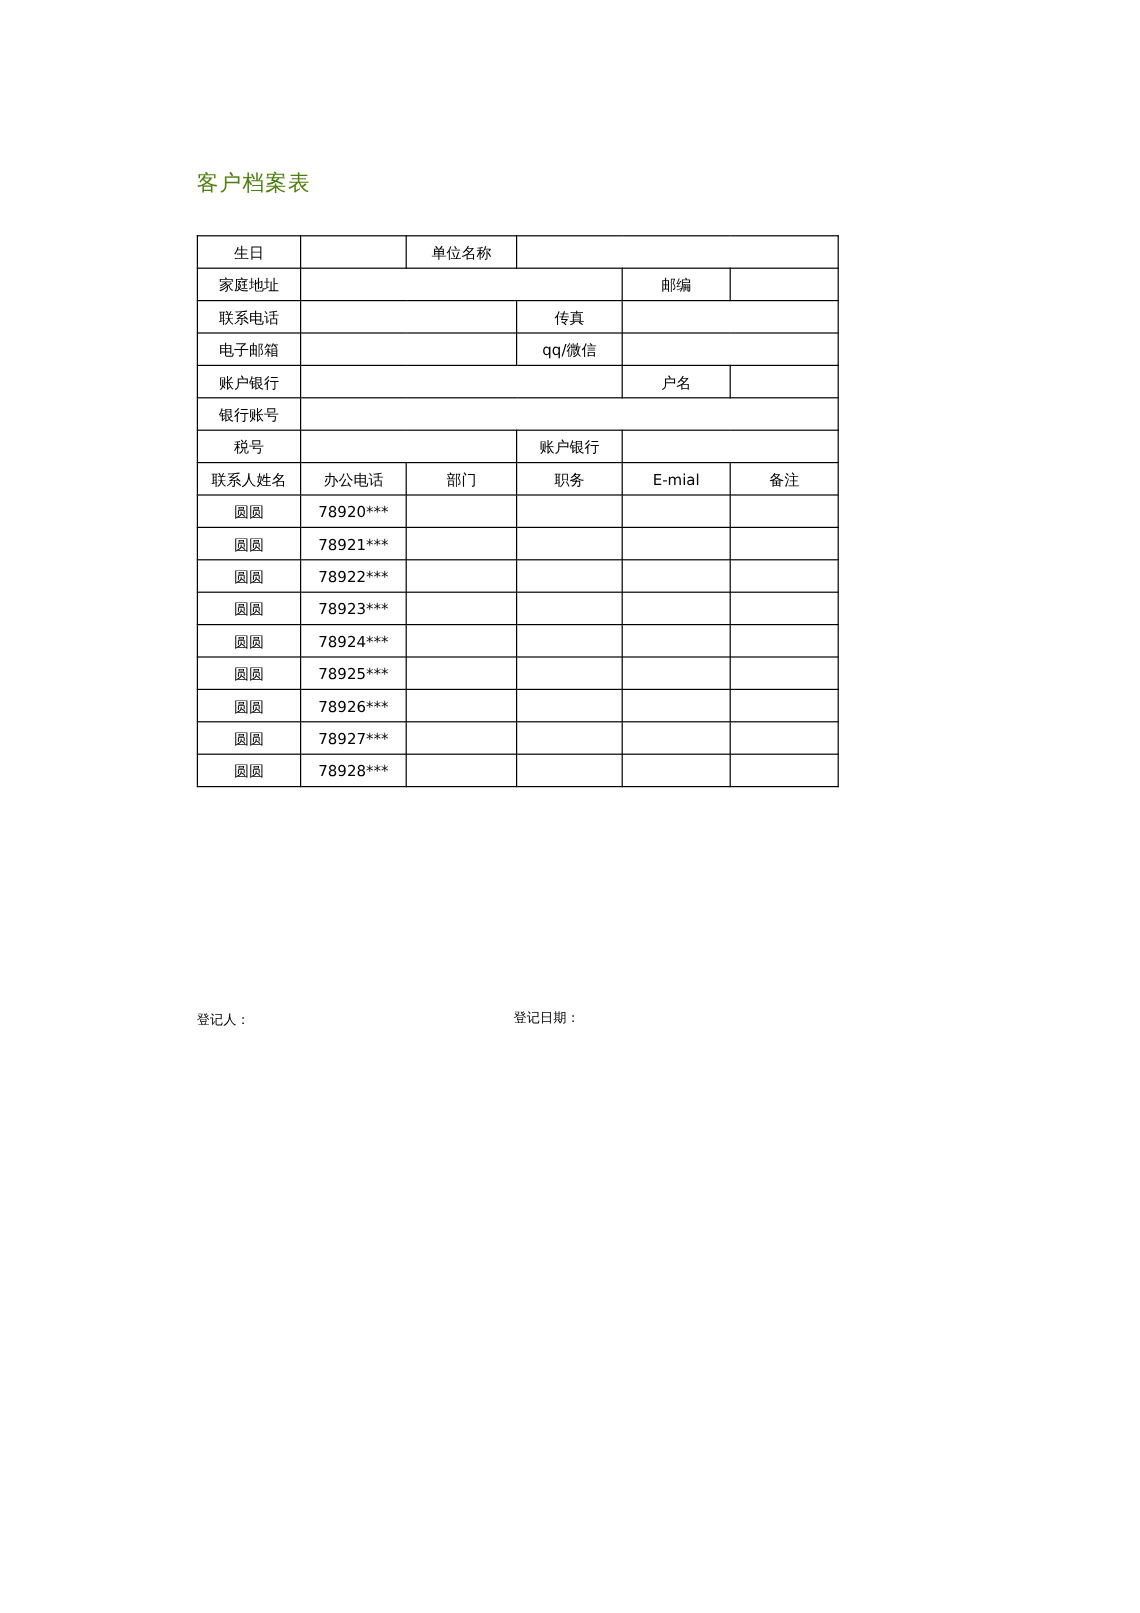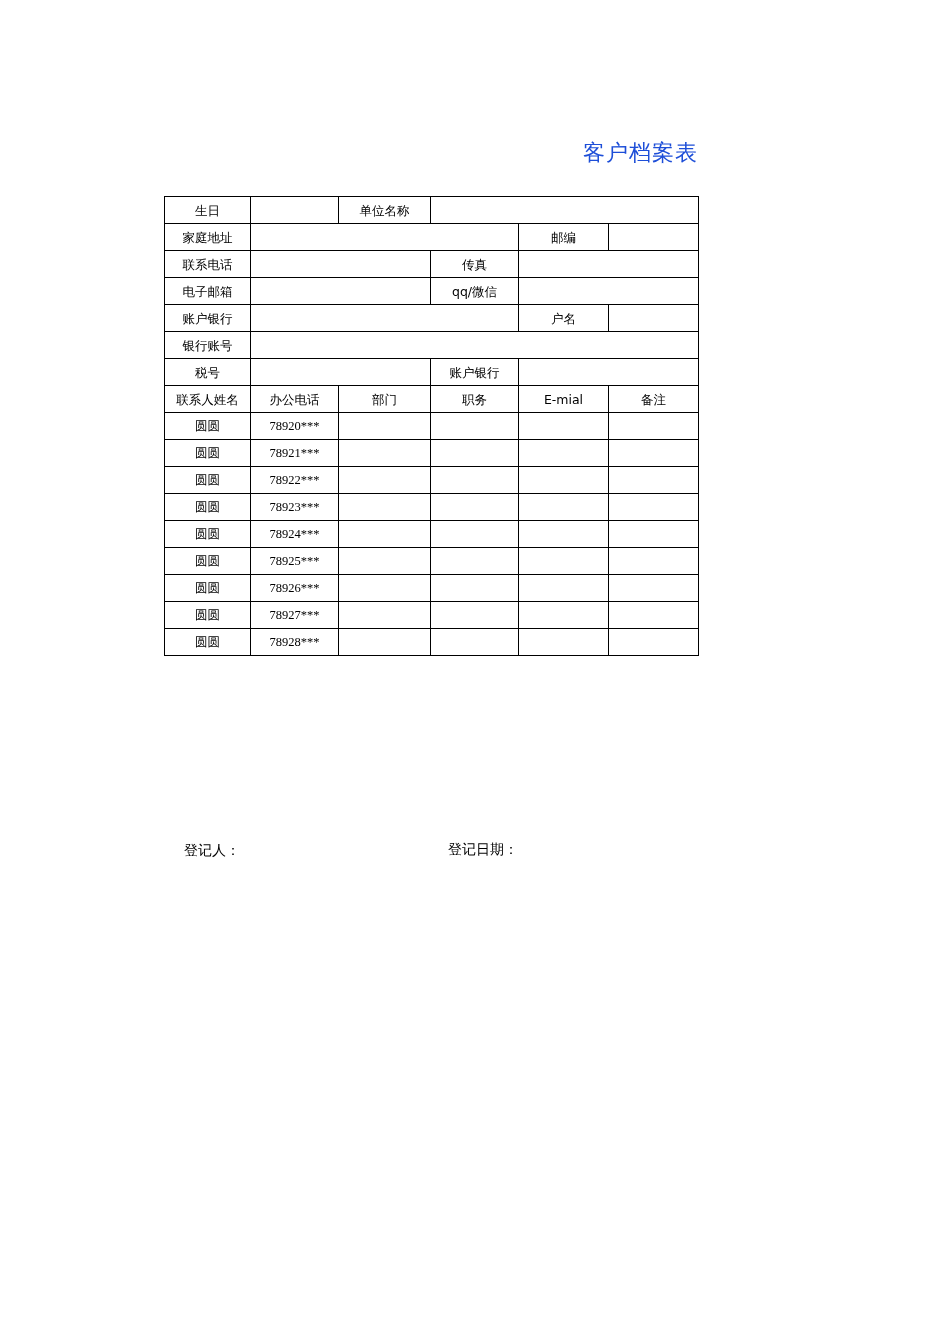--- a/index.html
+++ b/index.html
@@ -21,25 +21,25 @@
     left: 0;
     top: 0;
     width: 950px;
     height: 1344px;
   }
   .doc-title {
     position: absolute;
     left: 164px;
     top: 138px;
     width: 534px;
-    text-align: right;
-    font-size: 22px;
+    text-align: left;
+    font-size: 18px;
     line-height: 30px;
     letter-spacing: 1px;
-    color: #1d4ed8;
+    color: #4d7c0f;
     white-space: nowrap;
   }
   table.form-table {
     position: absolute;
     left: 164px;
     top: 196px;
     width: 534px;
     border-collapse: collapse;
     table-layout: fixed;
   }
@@ -56,42 +56,40 @@
   }
   td.label {
     text-align: center;
   }
   td.val {
     text-align: center;
   }
   td.contact-name,
   td.contact-phone {
     text-align: center;
-    font-family: Liberation Serif, serif;
   }
   td.contact-phone {
     text-align: left;
     padding-left: 5px;
   }
   td.big-label {
     height: 80px;
     vertical-align: middle;
   }
   td.big-val {
     height: 80px;
   }
   .footer {
     position: absolute;
     left: 164px;
     top: 840px;
     width: 534px;
     height: 20px;
-    font-size: 14px;
+    font-size: 11px;
     line-height: 20px;
-    margin-left: 20px;
   }
   .footer .registrar {
     position: absolute;
     left: 0px;
     top: 0px;
     white-space: nowrap;
   }
   .footer .regdate {
     position: absolute;
     left: 264px;

